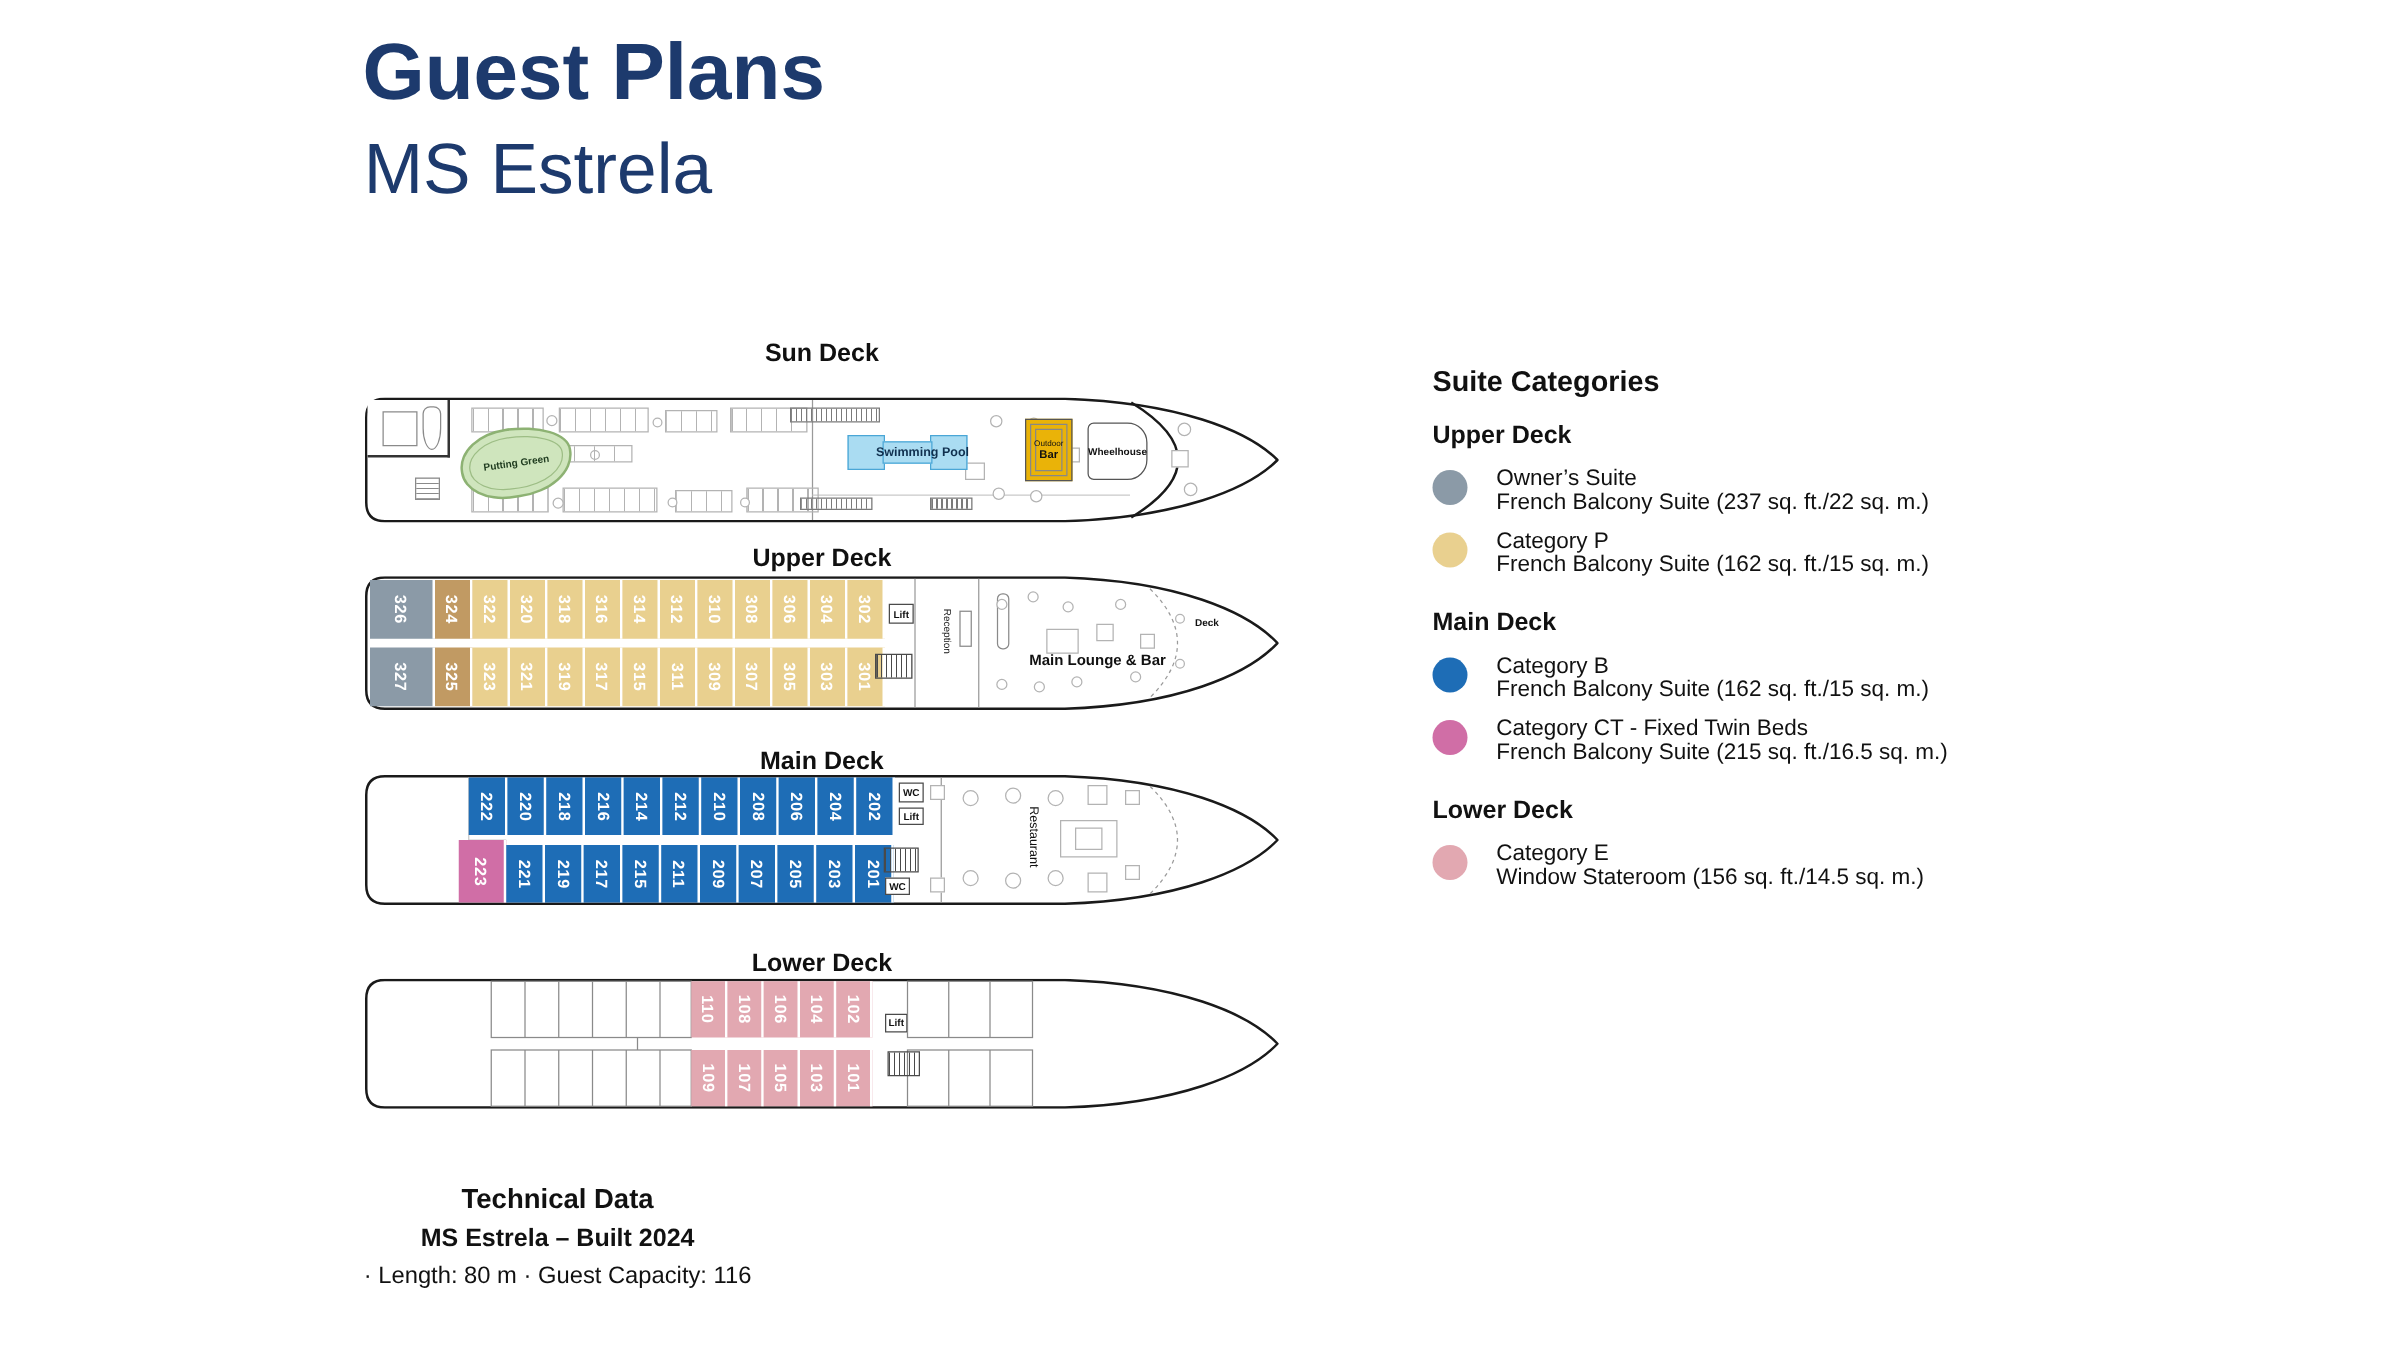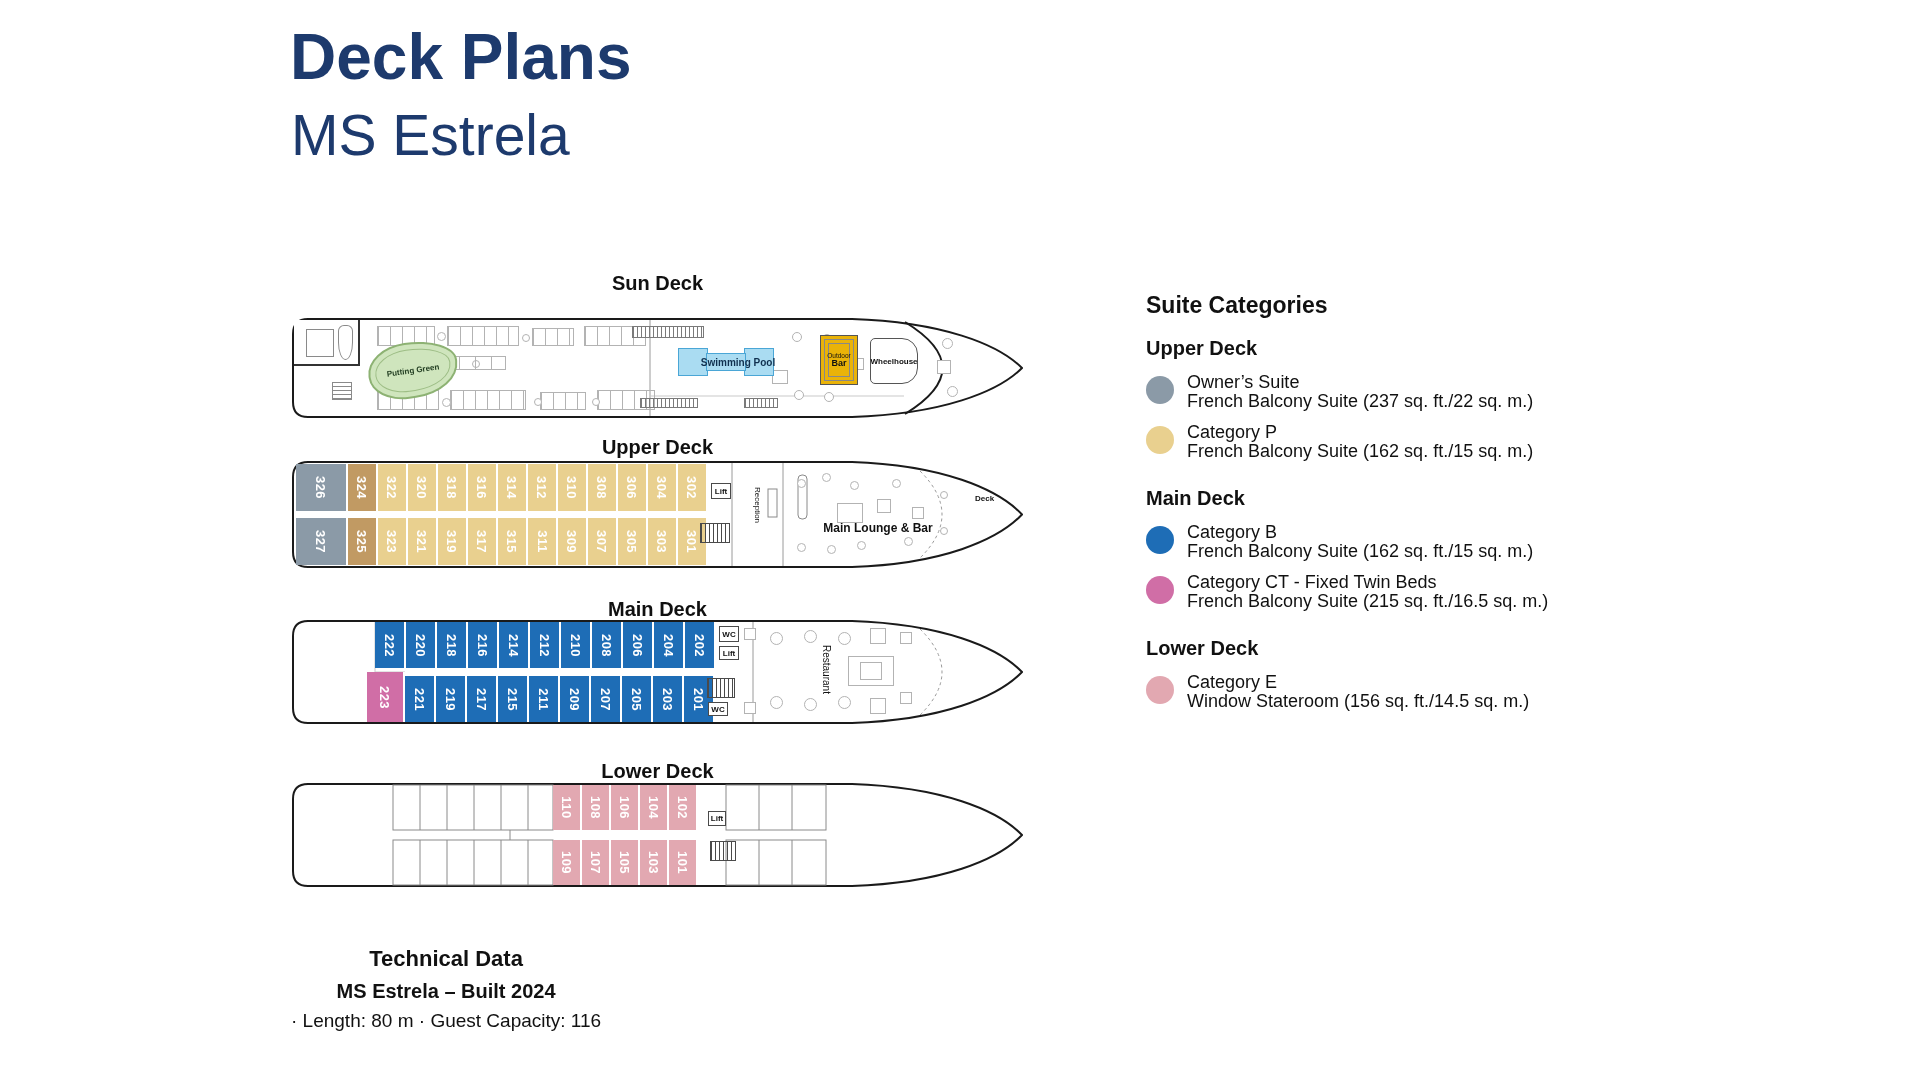--- a/index.html
+++ b/index.html
@@ -56,36 +56,36 @@
   .stern-room{position:absolute;left:2px;top:2px;width:64px;height:44px;background:#fff;
               border-right:2px solid #333;border-bottom:2px solid #333;z-index:1;}
   .stern-room .crate{position:absolute;left:12px;top:9px;width:26px;height:26px;border:1px solid #8a8a8a;}
   .stern-room .boat{position:absolute;left:44px;top:5px;width:13px;height:33px;border:1px solid #8a8a8a;border-radius:6px 6px 50% 50%;}
   .ladder{position:absolute;left:40px;top:64px;width:18px;height:16px;border:1px solid #8a8a8a;background:
           repeating-linear-gradient(0deg,#8a8a8a 0 1px,transparent 1px 4px);}
 
   .legend{position:absolute;left:1146px;top:292px;width:440px;}
   .legend-title{font-size:23px;font-weight:bold;margin:0 0 18px 0;}
   .legend-section-title{font-size:20px;font-weight:bold;margin:26px 0 13px 0;}
-  .legend-item{display:flex;gap:13px;margin-bottom:12px;}
+  .legend-item{display:flex;gap:23px;margin-bottom:12px;}
   .dot{width:28px;height:28px;border-radius:50%;flex:none;margin-top:3px;}
   .legend-name{font-size:18px;line-height:19px;}
   .legend-desc{font-size:18px;line-height:19px;}
 
   .tech{position:absolute;left:291px;top:946px;text-align:center;}
   .tech-title{font-size:22px;font-weight:bold;margin:0 0 8px 0;}
   .tech-line1{font-size:20px;font-weight:bold;margin:0 0 7px 0;}
   .tech-line2{font-size:19px;font-weight:400;margin:0;}
 </style>
 </head>
 <body>
 
 <div class="canvas">
 
-  <div class="page-title">Deck Plans</div>
+  <div class="page-title">Guest Plans</div>
   <div class="page-subtitle">MS Estrela</div>
 
   <div class="deck-label" style="top:272px;">Sun Deck</div>
   <div class="ship" style="top:318px;width:731px;height:100px;">
     <svg width="731" height="100" viewBox="0 0 731 100">
       <path d="M 16 1 L 560 1 C 650 4 706 26 730 50 C 706 74 650 96 560 99 L 16 99 Q 1 99 1 84 L 1 16 Q 1 1 16 1 Z" fill="#fff" stroke="#1a1a1a" stroke-width="2"></path>
       <path d="M 613 4 Q 688 50 613 96" fill="none" stroke="#1a1a1a" stroke-width="2"></path>
       <line x1="358" y1="2" x2="358" y2="98" stroke="#9a9a9a" stroke-width="1"></line>
       <line x1="358" y1="78" x2="612" y2="78" stroke="#c9c9c9" stroke-width="1"></line>
     </svg>
@@ -235,21 +235,21 @@
           <span>303</span>
         </div>
         <div class="cabin" style="width: 30px; background: rgb(233, 208, 143); height: 100%;">
           <span>301</span>
         </div>
       </div>
     <div class="small-box" style="left:419px;top:22px;width:20px;height:16px;">Lift</div>
     <div class="stairs" style="left:408px;top:62px;width:30px;height:20px;"></div>
     <div class="vlabel" style="left:470px;top:26px;font-size:8px;">Reception</div>
     <div style="position:absolute;left:491px;top:60px;width:190px;text-align:center;font-size:12px;font-weight:bold;color:#111;z-index:3;">Main Lounge &amp; Bar</div>
-    <div style="position:absolute;left:683px;top:33px;font-size:8px;font-weight:bold;color:#111;z-index:3;">Deck</div>
+    <div style="position:absolute;left:664px;top:33px;font-size:8px;font-weight:bold;color:#111;z-index:3;">Deck</div>
     <div class="decor">
         <div class="circ" style="left: 505px; top: 18px; width: 9px; height: 9px;"></div>
         <div class="circ" style="left: 530px; top: 12px; width: 9px; height: 9px;"></div>
         <div class="circ" style="left: 558px; top: 20px; width: 9px; height: 9px;"></div>
         <div class="circ" style="left: 505px; top: 82px; width: 9px; height: 9px;"></div>
         <div class="circ" style="left: 535px; top: 84px; width: 9px; height: 9px;"></div>
         <div class="circ" style="left: 565px; top: 80px; width: 9px; height: 9px;"></div>
         <div class="sq" style="left: 545px; top: 42px; width: 26px; height: 20px;"></div>
         <div class="sq" style="left: 585px; top: 38px; width: 14px; height: 14px;"></div>
         <div class="sq" style="left: 620px; top: 46px; width: 12px; height: 12px;"></div>

